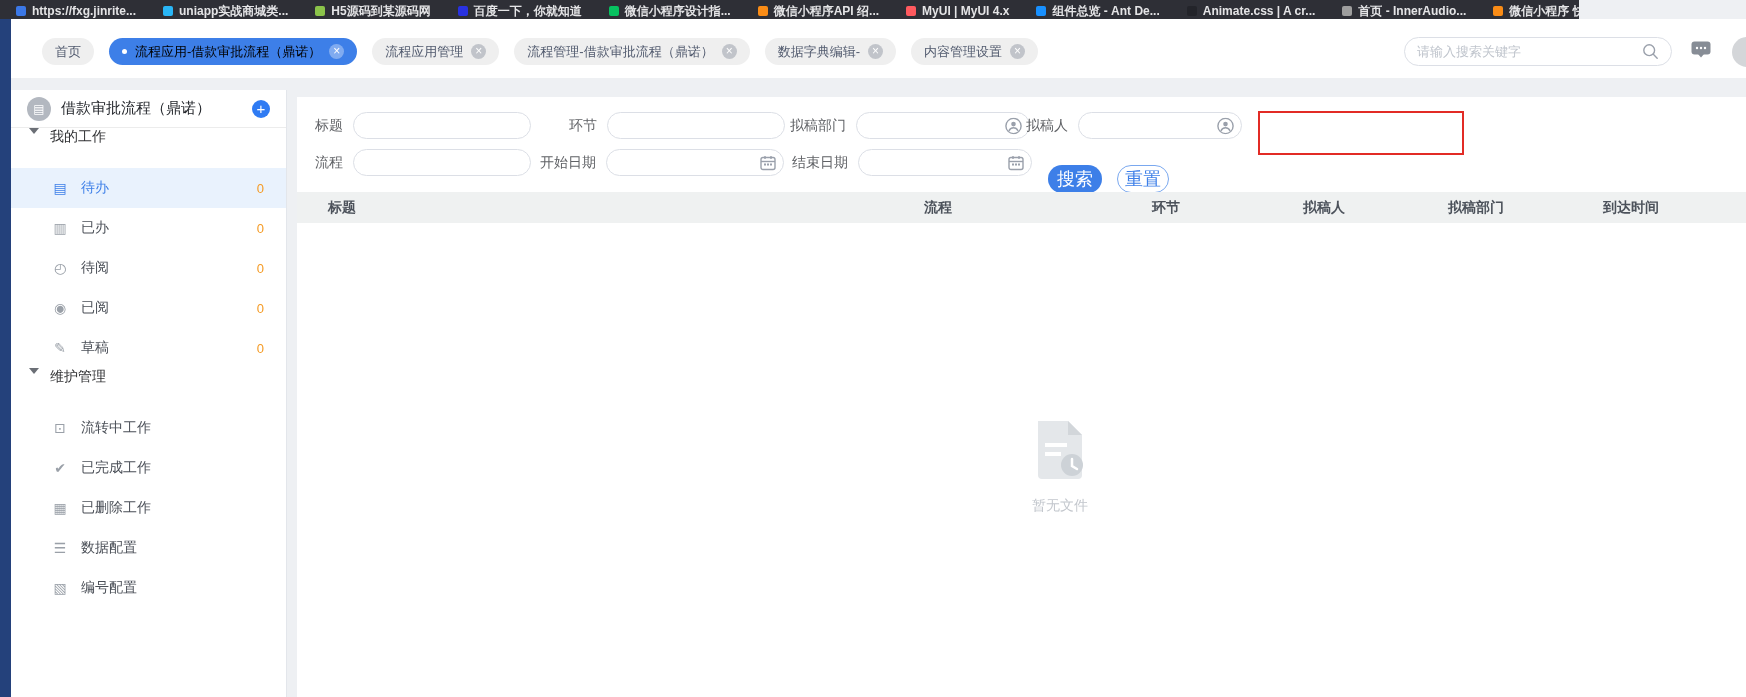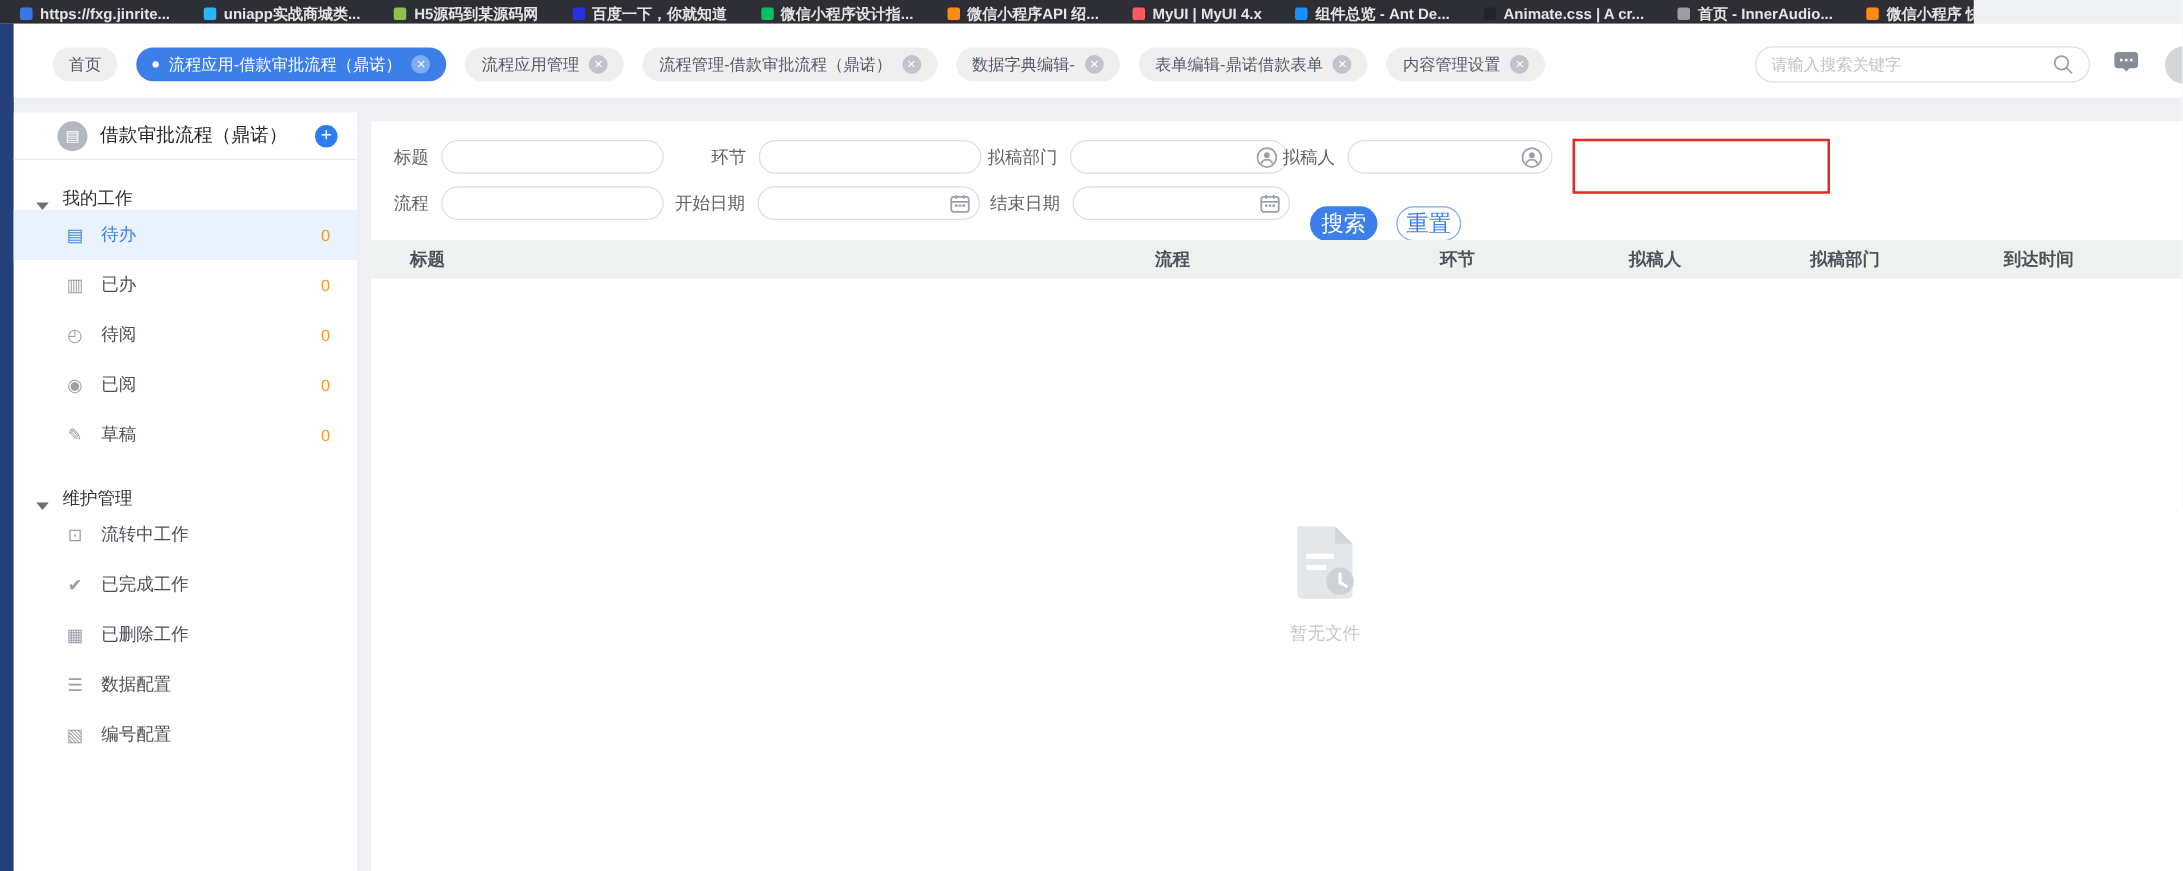--- a/index.html
+++ b/index.html
@@ -14,46 +14,46 @@
   .bm-label { color:#e4e4e6; font-size:12px; font-weight:bold; }
 
   
   .blue-strip { position:absolute; left:0; top:19px; width:11px; height:678px; background:#24417b; }
 
   
   .topbar { position:absolute; left:11px; top:19px; right:0; height:59px; background:#fff;
     display:flex; align-items:center; gap:3px; padding:6px 0 0 31px; overflow:hidden; }
   .pill { height:27px; border-radius:14px; background:#efefef; color:#515a6e; font-size:13px;
     display:inline-flex; align-items:center; gap:8px; padding:0 13px; white-space:nowrap; flex:0 0 auto; }
-  .pill.active { background:#3d7fe8; color:#ffffff; }
+  .pill.active { background:#3d7fe8; color:#000000; }
   .pill-dot { width:5px; height:5px; border-radius:50%; background:#fff; }
   .pill-close { width:15px; height:15px; border-radius:50%; background:#c1c4ca; color:#fff;
     font-size:12px; line-height:14px; text-align:center; flex:0 0 auto; }
   .pill-close::before { content:"×"; }
   .pill.active .pill-close { background:rgba(255,255,255,.35); }
   .top-search { margin-left:auto; width:268px; height:29px; border:1px solid #dcdfe6; border-radius:15px;
     display:flex; align-items:center; padding:0 12px; flex:0 0 auto; }
   .top-search input { border:0; outline:0; flex:1; font-size:13px; color:#606266; background:transparent; }
   .top-search input::placeholder { color:#bfc4cc; }
   .chat-btn { margin:0 18px 0 16px; flex:0 0 auto; cursor:pointer; }
   .avatar { width:30px; height:30px; border-radius:50%; background:#d4d6d9; flex:0 0 auto; margin-right:-16px; }
 
   
   .sidebar { position:absolute; left:11px; top:90px; width:276px; bottom:0; background:#fff;
     border-right:1px solid #e3e6eb; }
-  .sb-head { height:38px; display:flex; align-items:center; gap:10px; padding:0 16px 0 35px;
+  .sb-head { height:38px; display:flex; align-items:center; gap:10px; padding:0 16px 0 16px;
     border-bottom:1px solid #ececec; }
   .sb-app-ico { width:24px; height:24px; border-radius:50%; background:#b3b8c0; color:#fff;
     font-size:12px; line-height:24px; text-align:center; flex:0 0 auto; }
   .sb-app-ico::before { content:"▤"; }
   .sb-title { font-size:15px; color:#24272c; flex:1; }
   .sb-plus { width:18px; height:18px; border-radius:50%; background:#2f7bf3; color:#fff;
     font-size:15px; line-height:17px; text-align:center; cursor:pointer; flex:0 0 auto; }
   .sb-plus::before { content:"+"; }
-  .sb-group { display:flex; align-items:flex-end; gap:11px; height:40px; padding-left:18px;
+  .sb-group { display:flex; align-items:flex-start; gap:11px; height:40px; padding-left:18px;
     color:#303133; font-size:14px; cursor:pointer; }
   .caret { width:0; height:0; border-left:5px solid transparent; border-right:5px solid transparent;
     border-top:6px solid #6b6f76; }
   .sb-item { display:flex; align-items:center; height:40px; padding:0 22px 0 40px; gap:12px;
     font-size:14px; color:#4a4f57; cursor:pointer; }
   .sb-ico { width:18px; text-align:center; color:#9aa0a8; font-size:14px; flex:0 0 auto; }
   .sb-item.active { background:#e9f2fd; color:#3d7fe8; }
   .sb-item.active .sb-ico { color:#3d7fe8; }
   .sb-count { margin-left:auto; color:#f59b25; font-size:13px; }
 
@@ -150,24 +150,20 @@
       <div class="pill">
         <span>流程应用管理</span>
         <span class="pill-close"></span>
       </div>
       <div class="pill">
         <span>流程管理-借款审批流程（鼎诺）</span>
         <span class="pill-close"></span>
       </div>
       <div class="pill">
         <span>数据字典编辑-</span>
-        <span class="pill-close"></span>
-      </div>
-      <div class="pill">
-        <span>表单编辑-鼎诺借款表单</span>
         <span class="pill-close"></span>
       </div>
       <div class="pill">
         <span>内容管理设置</span>
         <span class="pill-close"></span>
       </div>
     </div>
   <div class="top-search">
     <input placeholder="请输入搜索关键字" style="">
     <span style="display:flex;">

